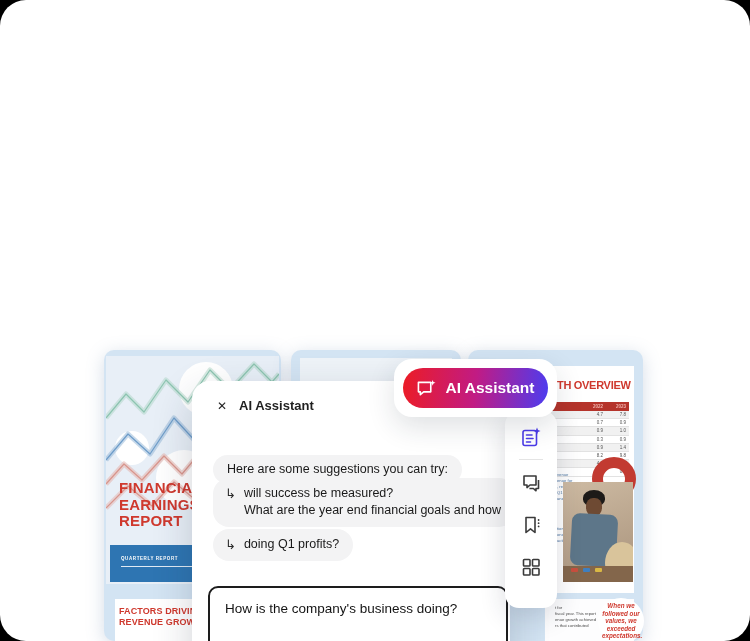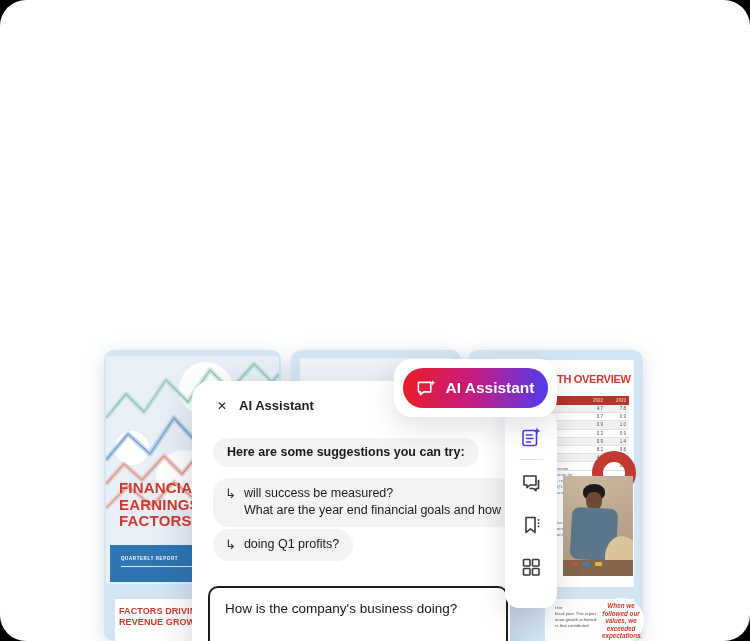--- a/index.html
+++ b/index.html
@@ -17,21 +17,21 @@
   .cover-title{position:absolute;left:13px;top:124px;color:var(--brandRed);
     font-size:15px;line-height:16.5px;font-weight:800;letter-spacing:.2px;}
   .cover-footer{position:absolute;left:4px;right:4px;top:189px;height:37px;background:var(--barBlue);}
   .cover-footer .qlabel{position:absolute;left:11px;top:11px;color:#fff;font-size:4.5px;
     font-weight:700;letter-spacing:.6px;}
   .cover-footer .qline{position:absolute;left:11px;right:12px;top:21px;height:1px;background:rgba(255,255,255,.85);}
   .page2L{position:absolute;left:11px;top:249px;width:156px;height:42px;background:#fff;}
   .factors-title{position:absolute;left:4px;top:7px;color:var(--brandRed);font-size:9px;
     line-height:11px;font-weight:800;letter-spacing:.1px;}
   .page-sliver{position:absolute;left:9px;top:8px;width:152px;height:283px;background:#eef3f8;}
-  .page3{position:absolute;left:77px;top:10px;width:89px;height:227px;background:#fff;}
+  .page3{position:absolute;left:77px;top:16px;width:89px;height:227px;background:#fff;}
   .ov-title{position:absolute;left:12px;top:13px;color:var(--brandRed);font-size:11px;
     font-weight:800;letter-spacing:-.3px;white-space:nowrap;}
   .ov-table{position:absolute;left:6px;top:36px;width:78px;font-size:4.5px;color:#555;}
   .thead{display:flex;align-items:center;height:9px;background:var(--tableRed);color:#efb3ad;font-weight:700;}
   .trow{display:flex;align-items:center;height:7.2px;border-bottom:1px solid #e2e2e2;background:#fff;}
   .trow:nth-child(odd){background:#f1f1f1;}
   .tspacer{flex:1;}
   .tcell{width:20px;text-align:right;padding-right:3px;}
   .para{position:absolute;font-size:4.2px;line-height:6px;color:#4f77a3;}
   .para1{left:12px;top:106px;}
@@ -52,21 +52,21 @@
     background:#fff;z-index:2;display:flex;align-items:center;justify-content:center;text-align:center;}
   .quote-text{font-size:6.3px;line-height:7.6px;font-weight:700;font-style:italic;color:var(--brandRed);
     width:38px;}
   
   .panel{position:absolute;left:192px;top:381px;width:318px;height:300px;background:#fff;
     border-radius:18px;box-shadow:0 14px 40px rgba(30,40,60,.20);z-index:10;}
   .panel-header{display:flex;align-items:center;padding:17px 0 0 25px;gap:12px;}
   .close-x{font-size:12px;color:#1f1f1f;cursor:pointer;line-height:12px;}
   .panel-title{font-size:13px;font-weight:700;color:#1f1f1f;}
   .bubble{background:#f3f3f4;border-radius:16px;color:#191919;font-size:12.5px;line-height:17px;}
-  .intro{position:absolute;left:21px;top:57px;padding:6px 14px;white-space:nowrap;font-weight:bold;}
+  .intro{position:absolute;left:21px;top:74px;padding:6px 14px;white-space:nowrap;}
   .sug{position:absolute;left:21px;display:flex;gap:8px;padding:7px 14px 8px 12px;cursor:pointer;}
   .sug1{top:97px;}
   .sug2{top:148px;}
   .arrow{font-size:13px;color:#2b2b2b;line-height:17px;}
   .sug-line{display:block;white-space:nowrap;}
   .chat-input{position:absolute;left:16px;top:205px;width:266px;height:60px;border:2px solid #1d1d1d;
     border-radius:10px;padding:13px 15px;font-size:13.5px;color:#141414;background:#fff;}
   
   .side-card{position:absolute;left:505px;top:411px;width:52px;height:197px;background:#fff;
     border-radius:14px;box-shadow:0 8px 26px rgba(30,40,60,.16);z-index:11;
@@ -104,21 +104,21 @@
           <polyline points="0,104 22,78 44,98 68,62 92,88 118,54 142,82 173,44" stroke="#6d9cc9" stroke-width="1.2"></polyline>
           <polyline points="0,128 18,108 36,124 58,100 76,118 98,92 120,112 142,88 162,104 173,96" stroke="#e4ada6" stroke-width="5" opacity=".5"></polyline>
           <polyline points="0,128 18,108 36,124 58,100 76,118 98,92 120,112 142,88 162,104 173,96" stroke="#d9958c" stroke-width="1.2"></polyline>
           <polyline points="0,152 22,130 46,150 68,126 92,146 116,120 138,140 158,116 173,130" stroke="#e4ada6" stroke-width="5" opacity=".45"></polyline>
           <polyline points="0,152 22,130 46,150 68,126 92,146 116,120 138,140 158,116 173,130" stroke="#d9958c" stroke-width="1.2"></polyline>
         </g>
       </svg>
       <div class="cover-title">
         <div>FINANCIAL</div>
         <div>EARNINGS</div>
-        <div>FACTORS</div>
+        <div>REPORT</div>
       </div>
       <div class="cover-footer">
         <div class="qlabel">QUARTERLY REPORT</div>
         <div class="qline"></div>
       </div>
     </div>
     <div class="page2L">
       <div class="factors-title">
         <div>FACTORS DRIVING</div>
         <div>REVENUE GROWTH</div>

